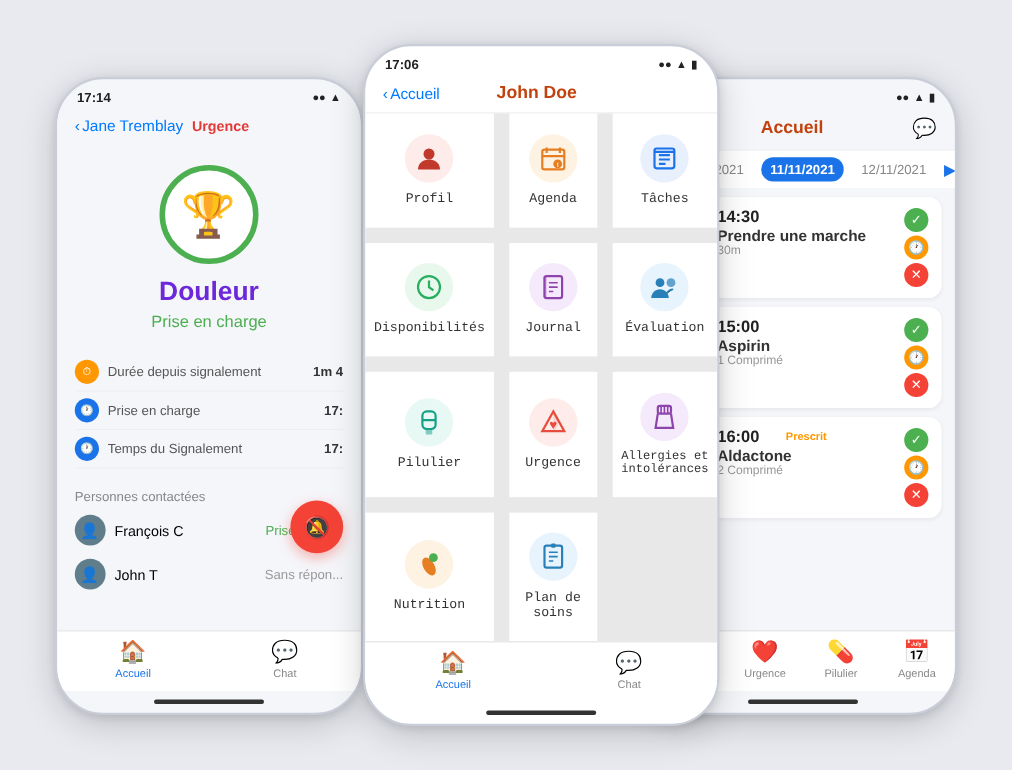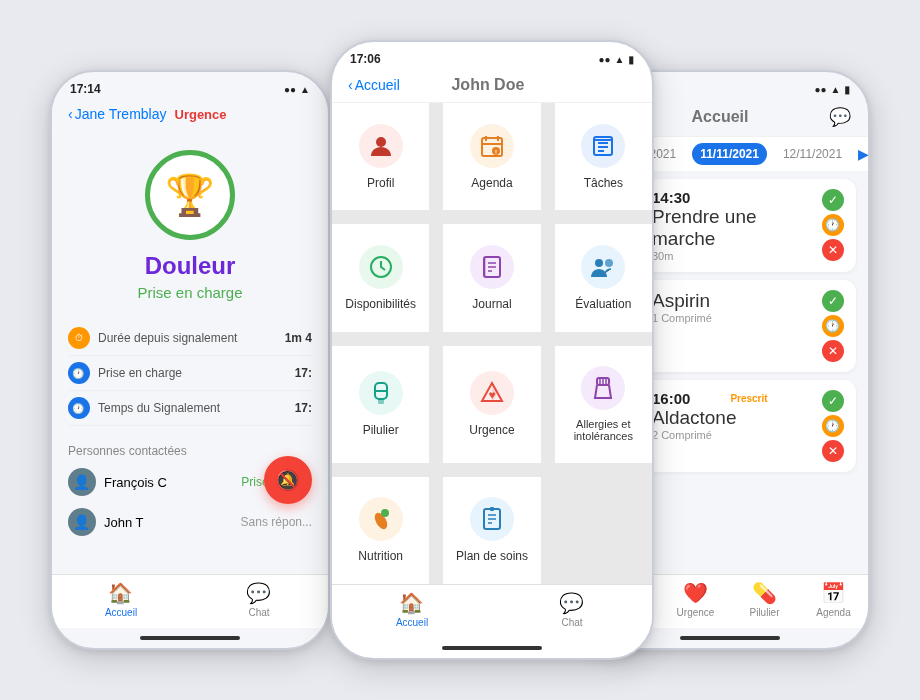--- a/index.html
+++ b/index.html
@@ -92,21 +92,21 @@
       color: #007aff;
       font-size: 14px;
       display: flex;
       align-items: center;
       gap: 2px;
     }
 
     .nav-title {
       font-size: 16px;
       font-weight: 600;
-      color: #737373;
+      color: #c2410c;
       text-align: center;
       flex: 1;
     }
 
     .nav-right {
       font-size: 14px;
       color: #007aff;
       min-width: 60px;
       text-align: right;
     }
@@ -277,20 +277,21 @@
     }
 
     
     .menu-grid {
       display: grid;
       grid-template-columns: 1fr 1fr 1fr;
       gap: 14px;
       background: #e8e8e8;
       flex: 1;
       overflow: hidden;
+      font-family: Liberation Mono, monospace;
     }
 
     .menu-cell {
       background: #fff;
       display: flex;
       flex-direction: column;
       align-items: center;
       justify-content: center;
       padding: 16px 8px;
       gap: 8px;
@@ -368,23 +369,23 @@
 
     .schedule-content { flex: 1; }
 
     .schedule-time {
       font-size: 15px;
       font-weight: 700;
       color: #222;
     }
 
     .schedule-name {
-      font-size: 19px;
+      font-size: 14px;
       color: #333;
-      font-weight: 400;
+      font-weight: 700;
     }
 
     .schedule-detail {
       font-size: 11px;
       color: #999;
     }
 
     .schedule-badge {
       font-size: 10px;
       color: #ff9800;
@@ -714,34 +715,35 @@
         <div class="action-icons">
           <div class="action-btn green">✓</div>
           <div class="action-btn orange">🕐</div>
           <div class="action-btn red">✕</div>
         </div>
       </div>
 
       <div class="schedule-item">
         <div class="schedule-icon">💊</div>
         <div class="schedule-content">
+          <div class="schedule-time">15:00</div>
           <div class="schedule-name">Aspirin</div>
           <div class="schedule-detail">1 Comprimé</div>
         </div>
         <div class="action-icons">
           <div class="action-btn green">✓</div>
           <div class="action-btn orange">🕐</div>
           <div class="action-btn red">✕</div>
         </div>
       </div>
 
       <div class="schedule-item">
         <div class="schedule-icon">💊</div>
         <div class="schedule-content">
-          <div style="display:flex;align-items:center;gap:24px;">
+          <div style="display:flex;align-items:center;gap:8px;">
             <div class="schedule-time">16:00</div>
             <span class="schedule-badge">Prescrit</span>
           </div>
           <div class="schedule-name">Aldactone</div>
           <div class="schedule-detail">2 Comprimé</div>
         </div>
         <div class="action-icons">
           <div class="action-btn green">✓</div>
           <div class="action-btn orange">🕐</div>
           <div class="action-btn red">✕</div>

